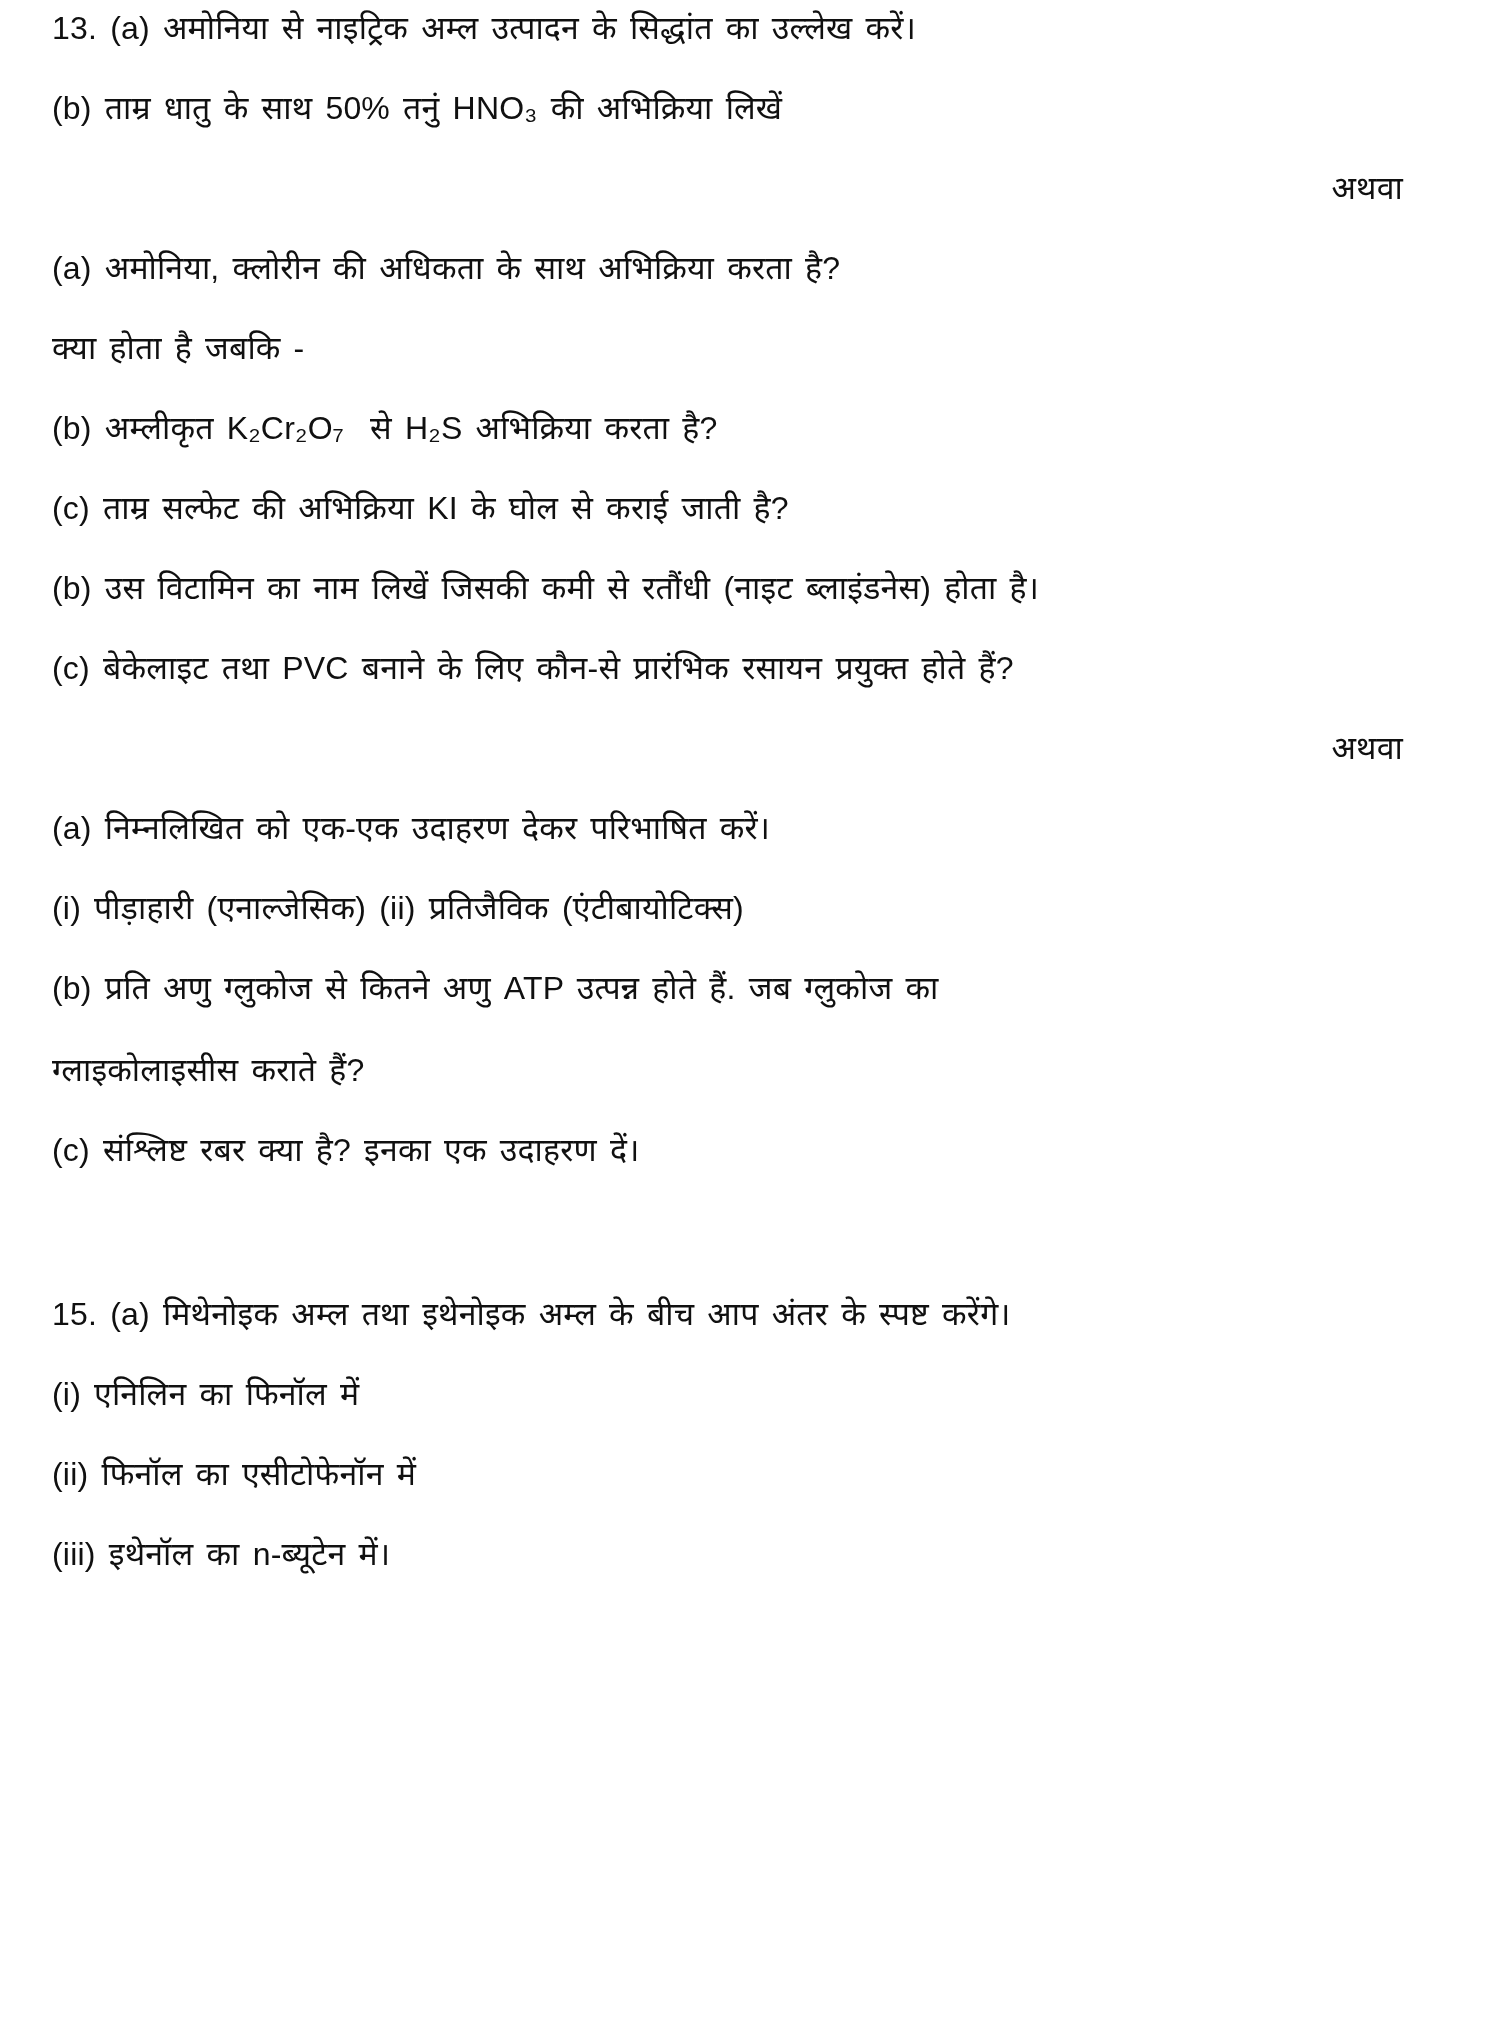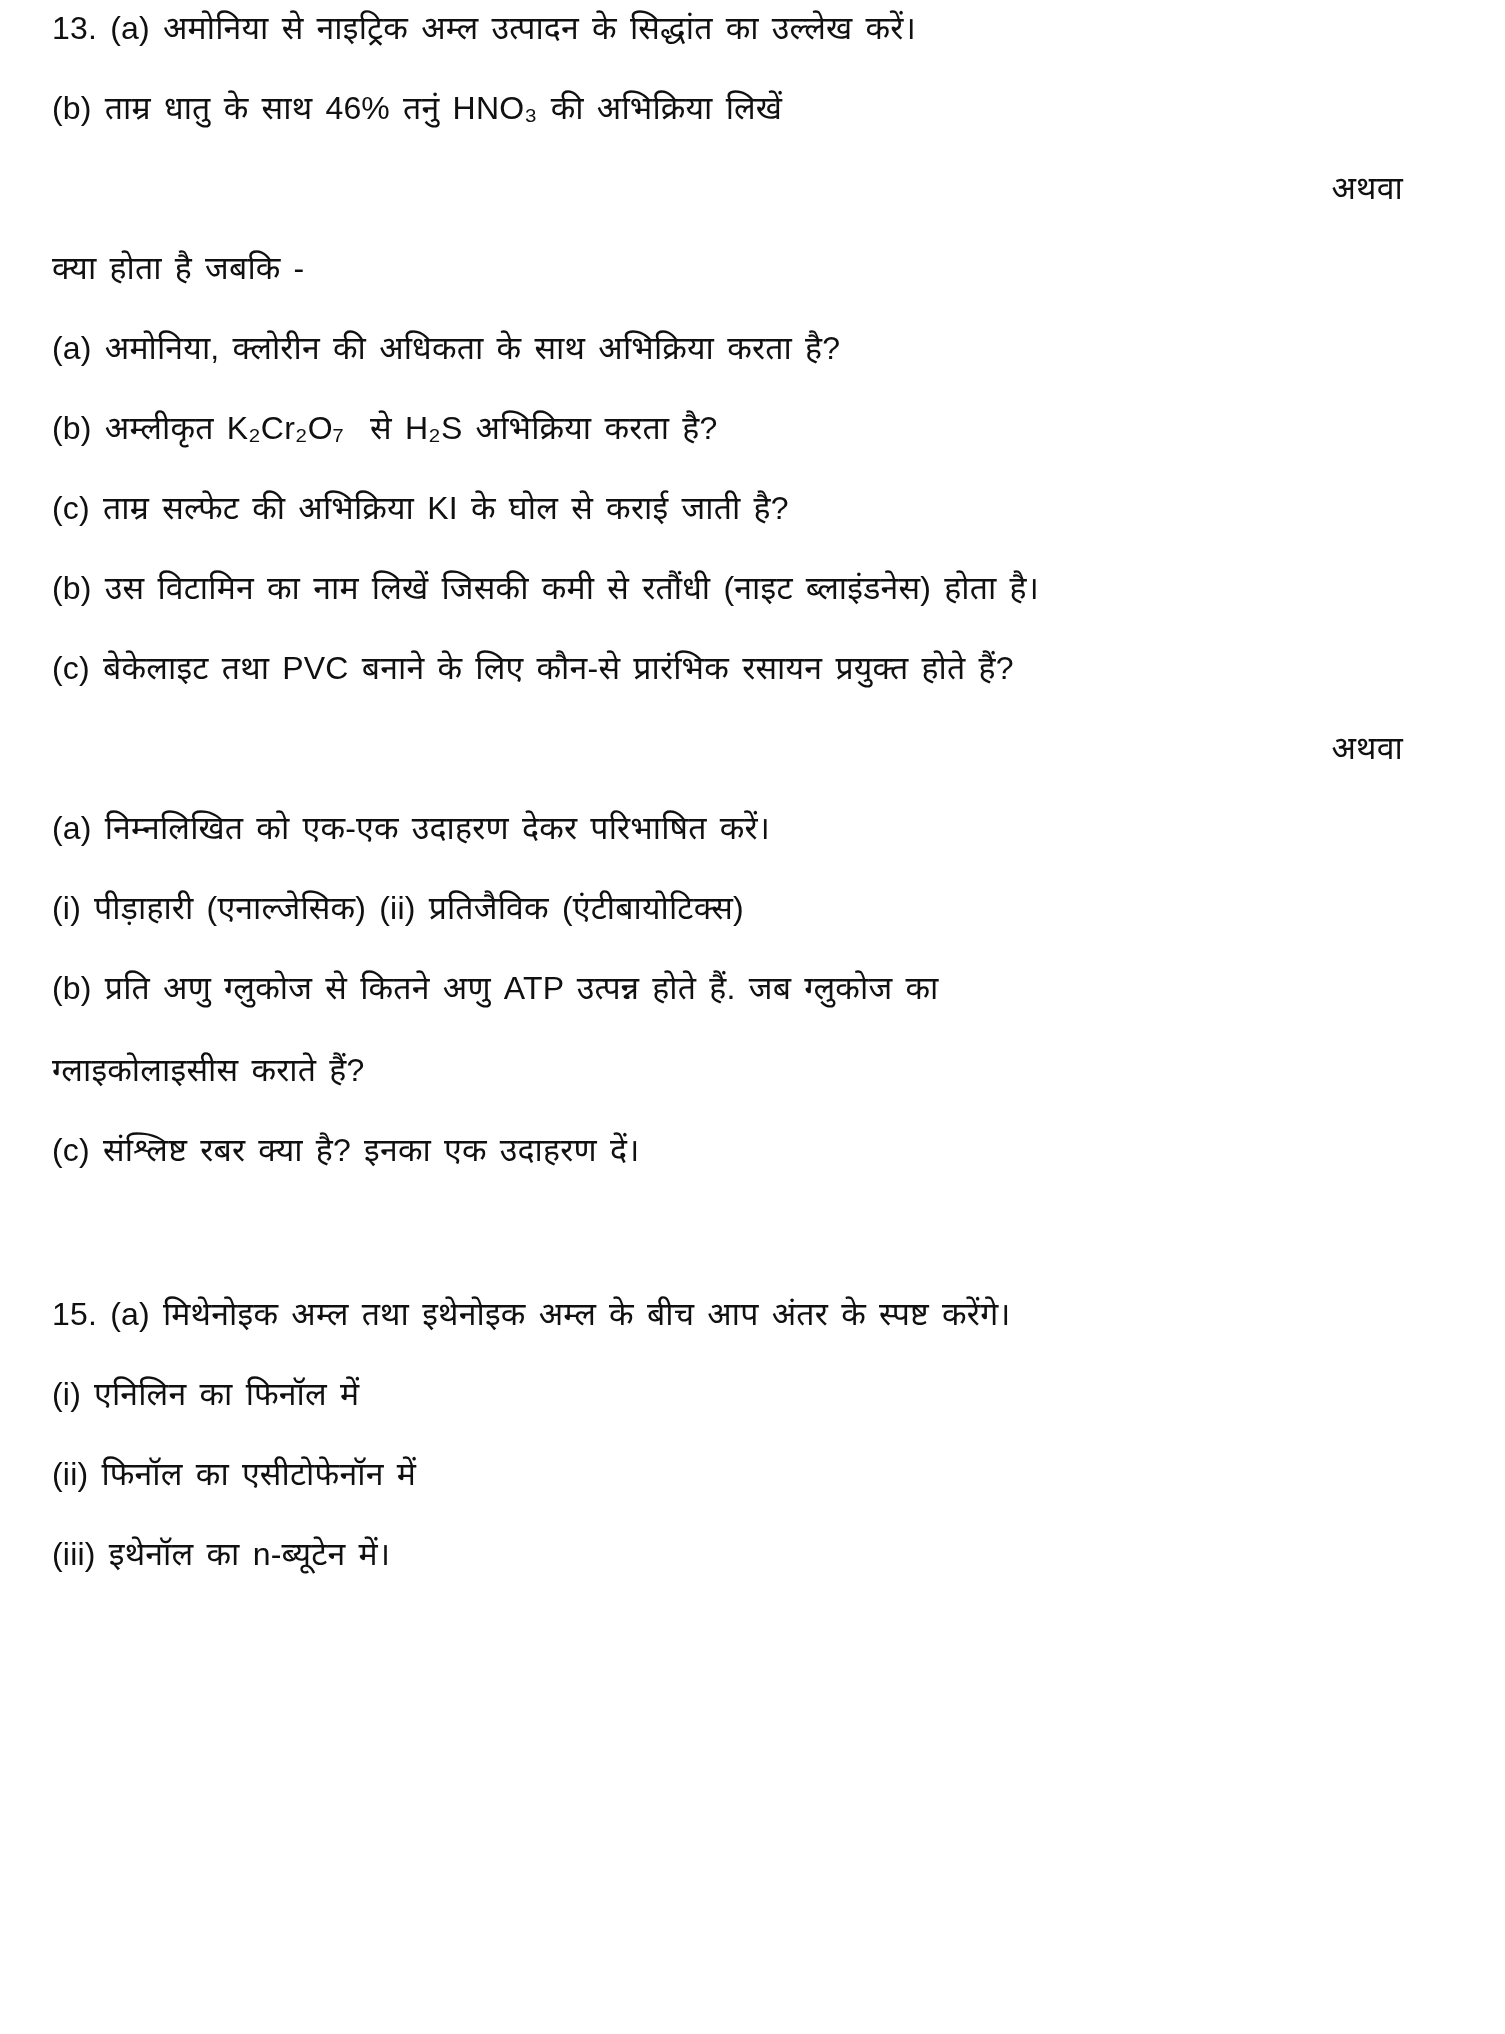--- a/index.html
+++ b/index.html
@@ -32,24 +32,24 @@
   p.line.tight   { margin-top: 36px; }
   p.line.center  { text-align: right; margin-right: 60px; }
 </style>
 </head>
 <body>
 
 <div class="page" style="background: rgb(255, 255, 255); color: rgb(16, 16, 16);">
   <div id="question-list">
       <div class="question-block">
         <p class="line first">13. (a) अमोनिया से नाइट्रिक अम्ल उत्पादन के सिद्धांत का उल्लेख करें।</p>
-        <p class="line normal">(b) ताम्र धातु के साथ 46% तनुं HNO₃ की अभिक्रिया लिखें</p>
+        <p class="line normal">(b) ताम्र धातु के साथ 50% तनुं HNO₃ की अभिक्रिया लिखें</p>
         <p class="line normal center">अथवा</p>
+        <p class="line normal">(a) अमोनिया, क्लोरीन की अधिकता के साथ अभिक्रिया करता है?</p>
         <p class="line normal">क्या होता है जबकि -</p>
-        <p class="line normal">(a) अमोनिया, क्लोरीन की अधिकता के साथ अभिक्रिया करता है?</p>
         <p class="line normal">(b) अम्लीकृत K₂Cr₂O₇  से H₂S अभिक्रिया करता है?</p>
         <p class="line normal">(c) ताम्र सल्फेट की अभिक्रिया KI के घोल से कराई जाती है?</p>
       </div>
       <div class="question-block">
         <p class="line normal">(b) उस विटामिन का नाम लिखें जिसकी कमी से रतौंधी (नाइट ब्लाइंडनेस) होता है।</p>
         <p class="line normal">(c) बेकेलाइट तथा PVC बनाने के लिए कौन-से प्रारंभिक रसायन प्रयुक्त होते हैं?</p>
         <p class="line normal center">अथवा</p>
         <p class="line normal">(a) निम्नलिखित को एक-एक उदाहरण देकर परिभाषित करें।</p>
         <p class="line normal">(i) पीड़ाहारी (एनाल्जेसिक) (ii) प्रतिजैविक (एंटीबायोटिक्स)</p>
         <p class="line normal">(b) प्रति अणु ग्लुकोज से कितने अणु ATP उत्पन्न होते हैं. जब ग्लुकोज का</p>

